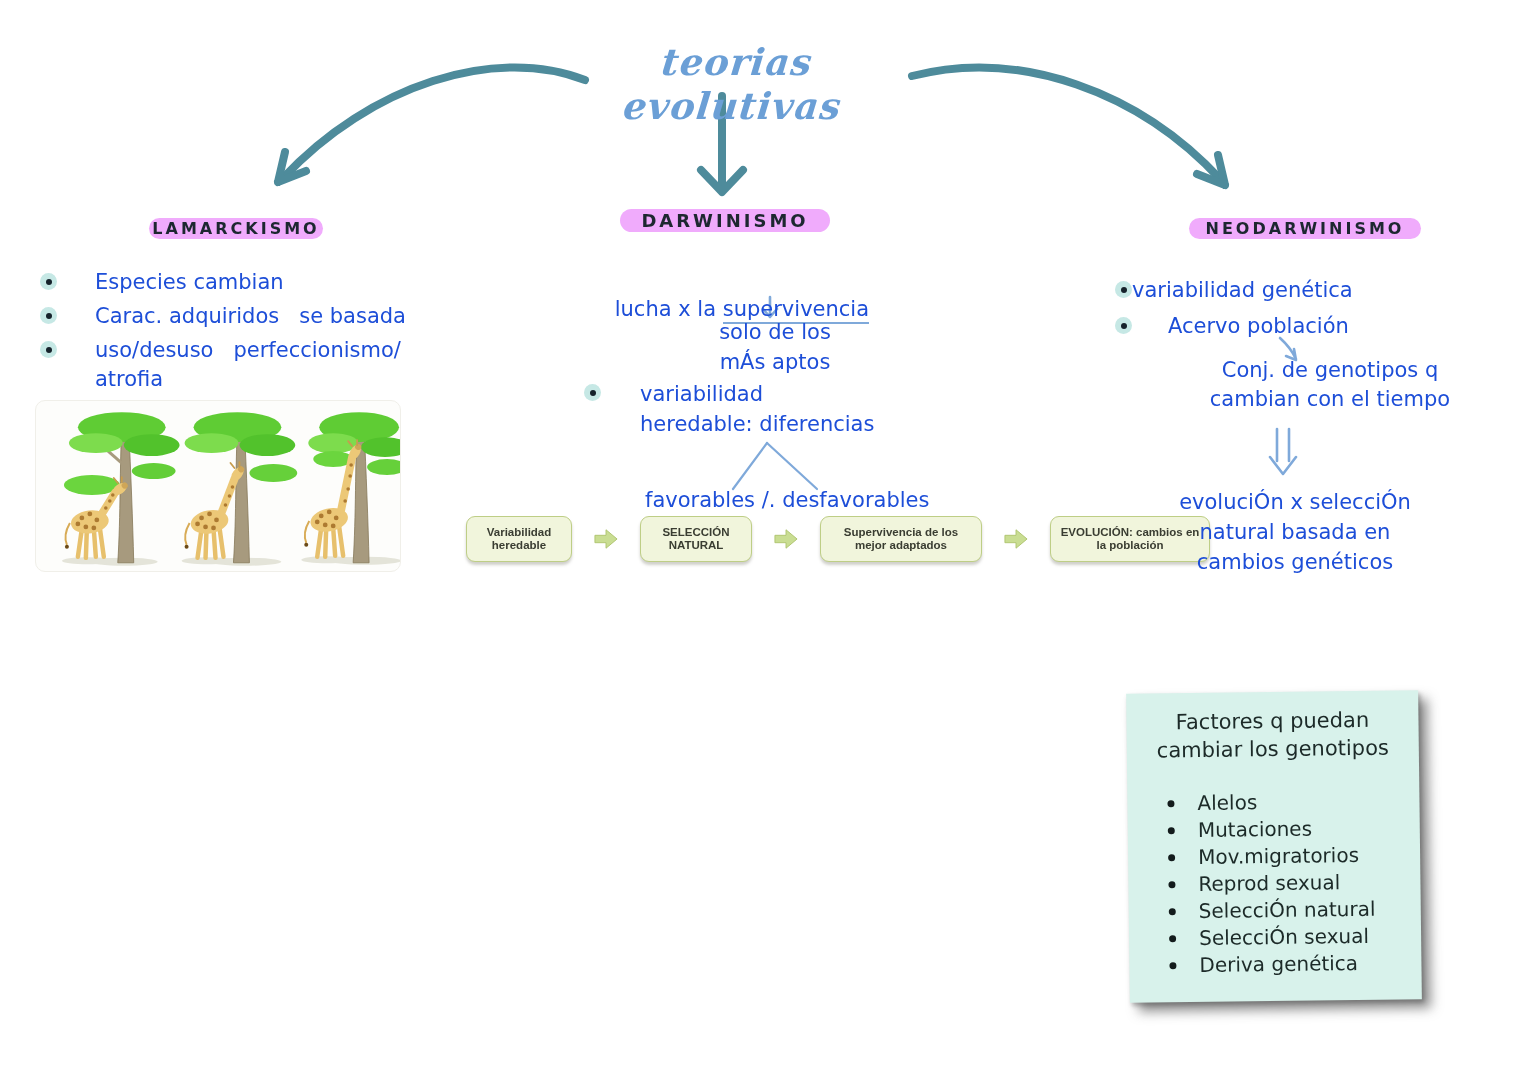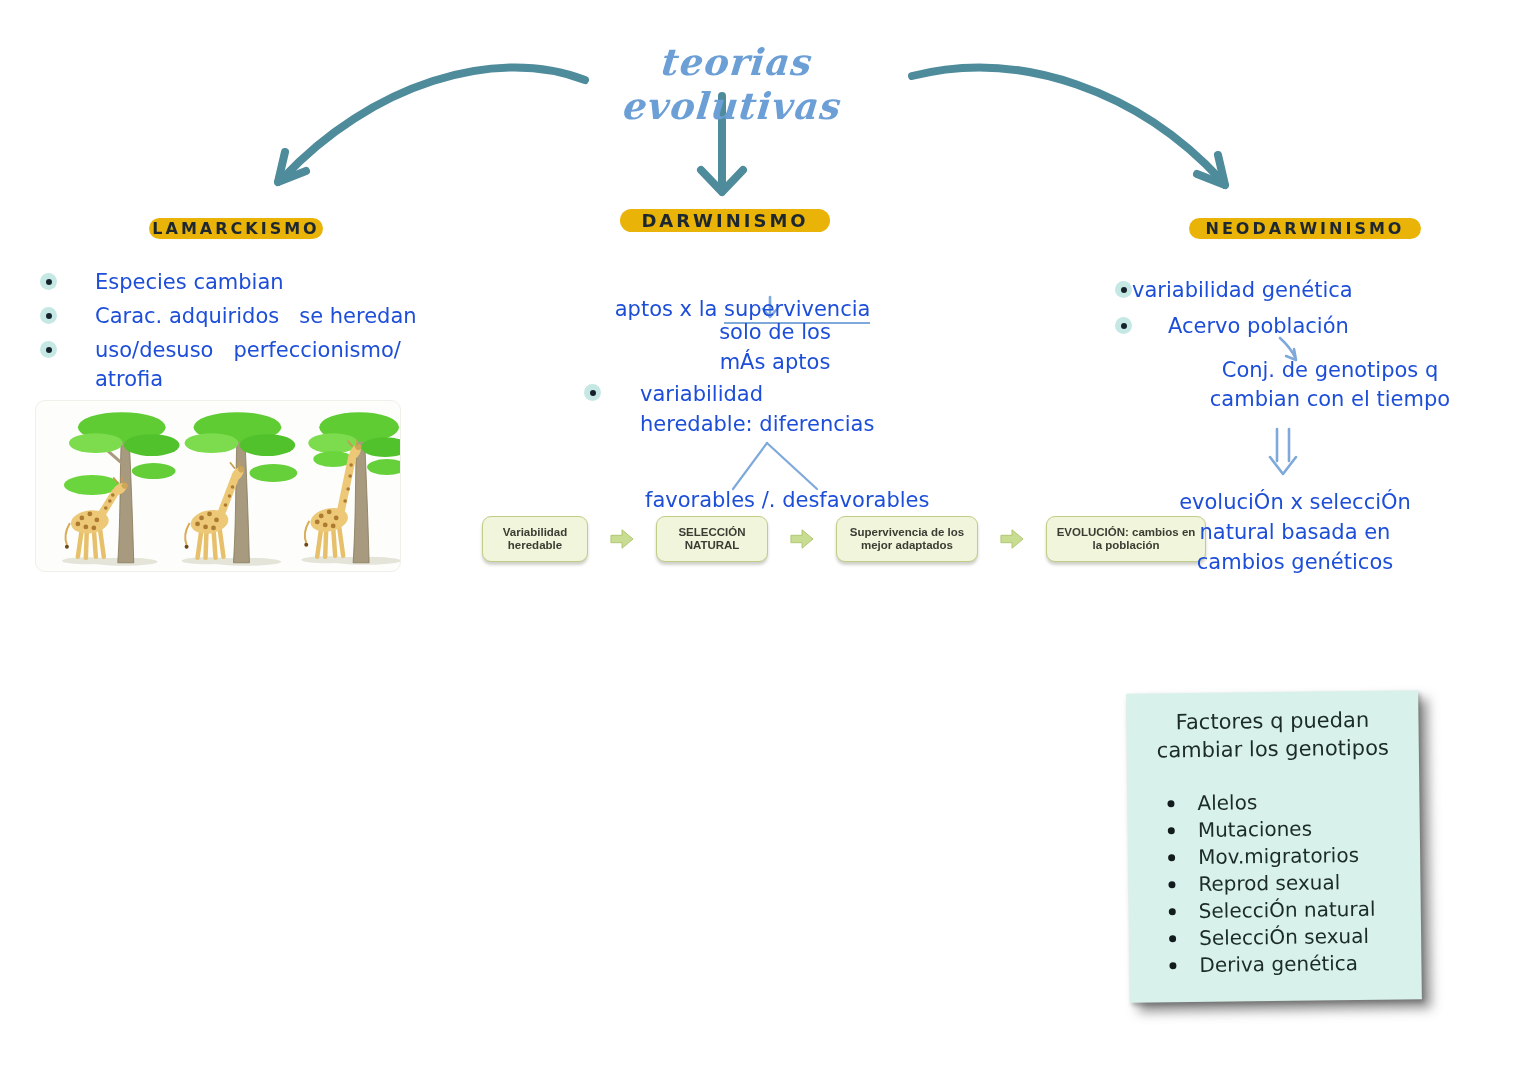--- a/index.html
+++ b/index.html
@@ -16,21 +16,21 @@
   .main-title {
     left:575px; top:40px; width:320px; text-align:center;
     font-family:"DejaVu Serif", serif;
     font-style:italic; font-weight:bold;
     font-size:37px; color:#6b9fd6; letter-spacing:1px;
     transform:skewX(-6deg);
   }
 
   
   .pill {
-    background:#eab308; border-radius:12px; text-align:center;
+    background:#f0abfc; border-radius:12px; text-align:center;
     font-weight:bold; color:#1d2730; letter-spacing:3px;
     display:flex; align-items:center; justify-content:center;
     font-family:"DejaVu Sans", sans-serif;
   }
   .pill-lam { left:149px; top:218px; width:174px; height:21px; font-size:16px; }
   .pill-dar { left:620px; top:209px; width:210px; height:23px; font-size:18px; }
   .pill-neo { left:1189px; top:218px; width:232px; height:21px; font-size:16px; }
 
   
   .hand { font-size:21px; color:#1d4ed8; white-space:pre-wrap; line-height:29px; }
@@ -48,31 +48,31 @@
   .center { text-align:center; }
 
   
   .giraffe-card {
     left:35px; top:400px; width:366px; height:172px;
     background:#fdfdfb; border:1px solid #f0efe9; border-radius:10px;
   }
 
   
   .flowchart {
-    left:466px; top:516px; display:flex; align-items:center; gap:22px;margin-left:16px;
+    left:466px; top:516px; display:flex; align-items:center; gap:22px;
   }
   .flow-box {
     background:#f1f5dc; border:1.5px solid #bece86; border-radius:9px;
     box-shadow:0 3px 3px rgba(150,150,140,.45);
     font-family:"Liberation Sans", sans-serif;
     font-weight:bold; font-size:11.5px; color:#3a3d32;
     display:flex; align-items:center; justify-content:center; text-align:center;
     height:46px; padding:4px 6px; line-height:13px;
   }
-  .fb-0 { width:106px; } .fb-1 { width:112px; } .fb-2 { width:142px; } .fb-3 { width:160px; }
+  .fb-0 { width:106px; } .fb-1 { width:112px; } .fb-2 { width:162px; } .fb-3 { width:160px; }
   .flow-arrow { flex:0 0 24px; height:22px; }
 
   
   .sticky {
     left:1128px; top:692px; width:292px; height:309px;
     background:#d8f2eb;
     box-shadow:9px 9px 12px rgba(55,55,55,.55), 2px 3px 4px rgba(60,60,60,.35);
     transform:rotate(-0.7deg);
     padding-top:15px;
   }
@@ -132,21 +132,21 @@
   <div class="abs pill pill-dar">DARWINISMO</div>
   <div class="abs pill pill-neo">NEODARWINISMO</div>
 
   <div class="abs" style="left:40px; top:268px; width:430px;">
     <div class="bullet-row" style="margin-bottom:5px;">
       <span class="bullet-icon"></span>
       <span class="hand" style="margin-left:38px;">Especies cambian</span>
     </div>
     <div class="bullet-row" style="margin-bottom:5px;">
       <span class="bullet-icon"></span>
-      <span class="hand" style="margin-left:38px;">Carac. adquiridos   se heredan</span>
+      <span class="hand" style="margin-left:38px;">Carac. adquiridos   se basada</span>
     </div>
     <div class="bullet-row">
       <span class="bullet-icon"></span>
       <span class="hand" style="margin-left:38px;">uso/desuso   perfeccionismo/
 atrofia</span>
     </div>
   </div>
 
   <div class="abs giraffe-card">
     <svg width="364" height="170" viewBox="0 0 365 170">
@@ -271,21 +271,21 @@
           <circle cx="310" cy="100" r="1.8"></circle>
             <circle cx="313" cy="88" r="1.8"></circle>
             <circle cx="315" cy="75" r="1.8"></circle>
             <circle cx="316" cy="64" r="1.8"></circle>
         </g>
       </g>
     </svg>
   </div>
 
   <div class="abs hand" style="left:588px; top:266px;">
-    <span>aptos x la </span><span style="border-bottom:2px solid #7fa9da; padding-bottom:1px;">supervivencia</span>
+    <span>lucha x la </span><span style="border-bottom:2px solid #7fa9da; padding-bottom:1px;">supervivencia</span>
   </div>
   <div class="abs hand center" style="left:690px; top:318px; width:170px;">solo de los</div>
   <div class="abs hand center" style="left:690px; top:348px; width:170px;">mÁs aptos</div>
 
   <div class="abs bullet-row" style="left:584px; top:379px; width:320px;gap:21px;">
     <span class="bullet-icon"></span>
     <span class="hand" style="margin-left:18px; line-height:30px;">variabilidad
 heredable: diferencias</span>
   </div>
 

